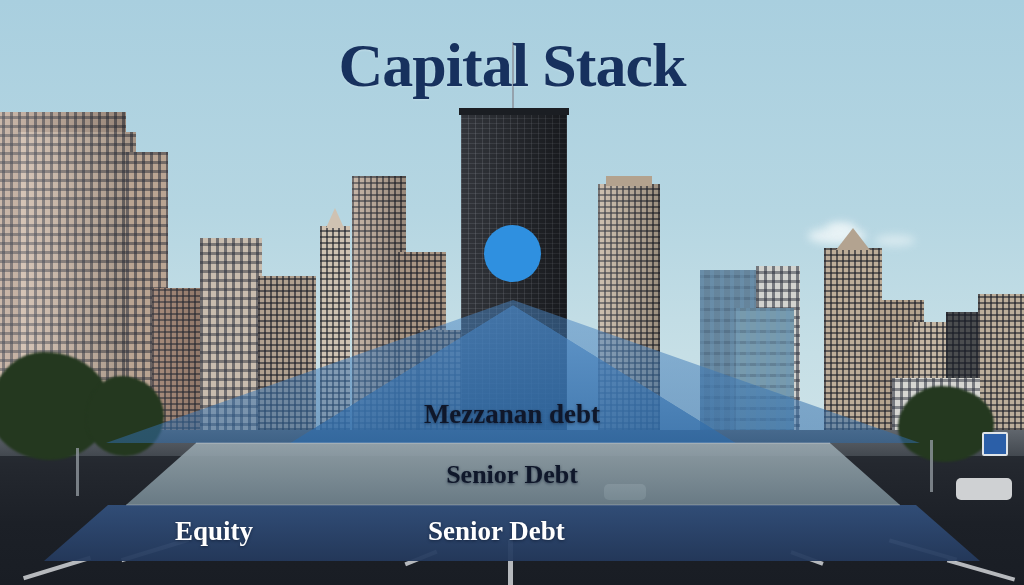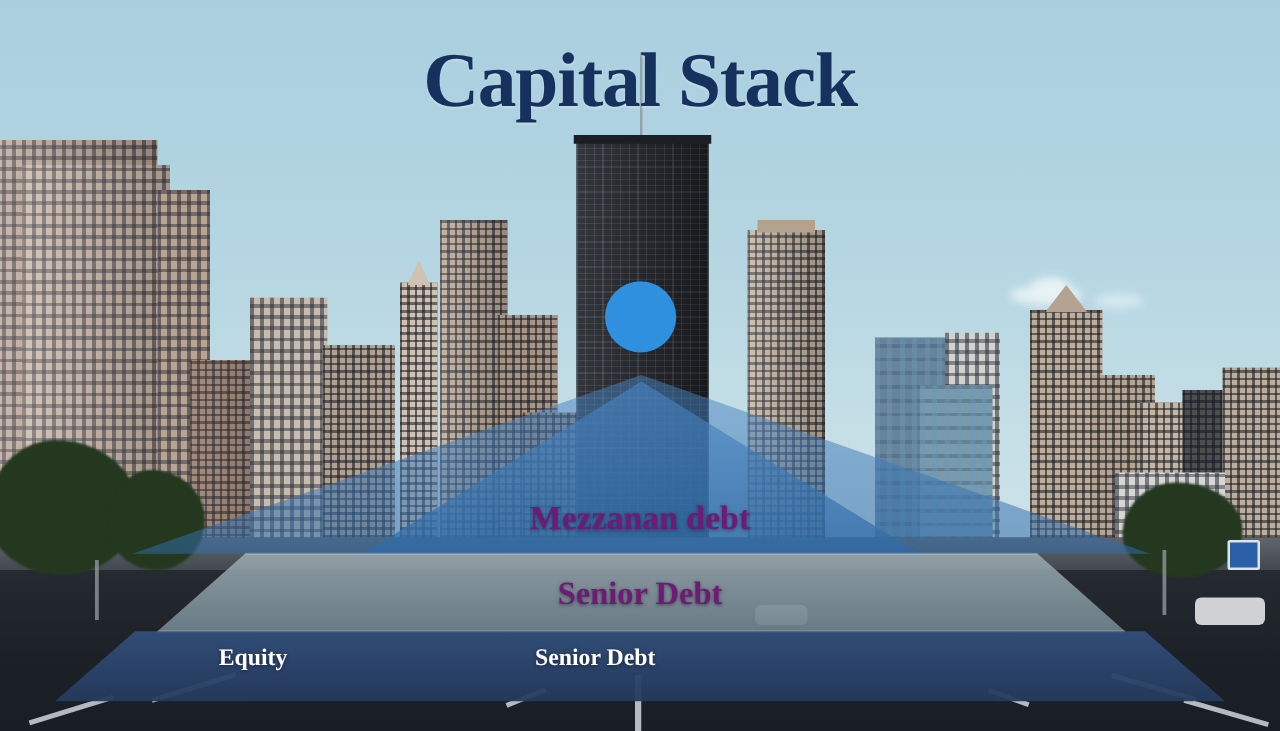--- a/index.html
+++ b/index.html
@@ -49,27 +49,27 @@
 
   
   .title{
     position:absolute;left:0;top:30px;width:1024px;text-align:center;
     font-size:62px;font-weight:bold;color:#17315e;letter-spacing:-1px;
     text-shadow:0 1px 2px rgba(255,255,255,.25);
   }
 
   
   .lbl{
-    position:absolute;color:#701a75;font-weight:bold;
+    position:absolute;color:#0f172a;font-weight:bold;
     text-shadow:0 1px 3px rgba(10,20,40,.55);white-space:nowrap;
   }
   .lbl-mezz{left:0;top:399px;width:1024px;text-align:center;font-size:27px;}
   .lbl-senior{left:0;top:460px;width:1024px;text-align:center;font-size:26px;}
   .row3{position:absolute;left:0;top:516px;width:1024px;height:36px;}
-  .row3 span{position:absolute;font-size:19px;font-weight:bold;color:#fff;
+  .row3 span{position:absolute;font-size:27px;font-weight:bold;color:#fff;
              text-shadow:0 1px 3px rgba(10,20,40,.6);white-space:nowrap;}
   .r3a{left:175px;}
   .r3b{left:428px;}
   .r3c{left:688px;}
 
   .circle{
     position:absolute;left:484px;top:225px;width:57px;height:57px;border-radius:50%;
     background:#2f90e0;
   }
   .antenna{position:absolute;left:512px;top:42px;width:2px;height:70px;background:#8f9aa3;opacity:.85;}

